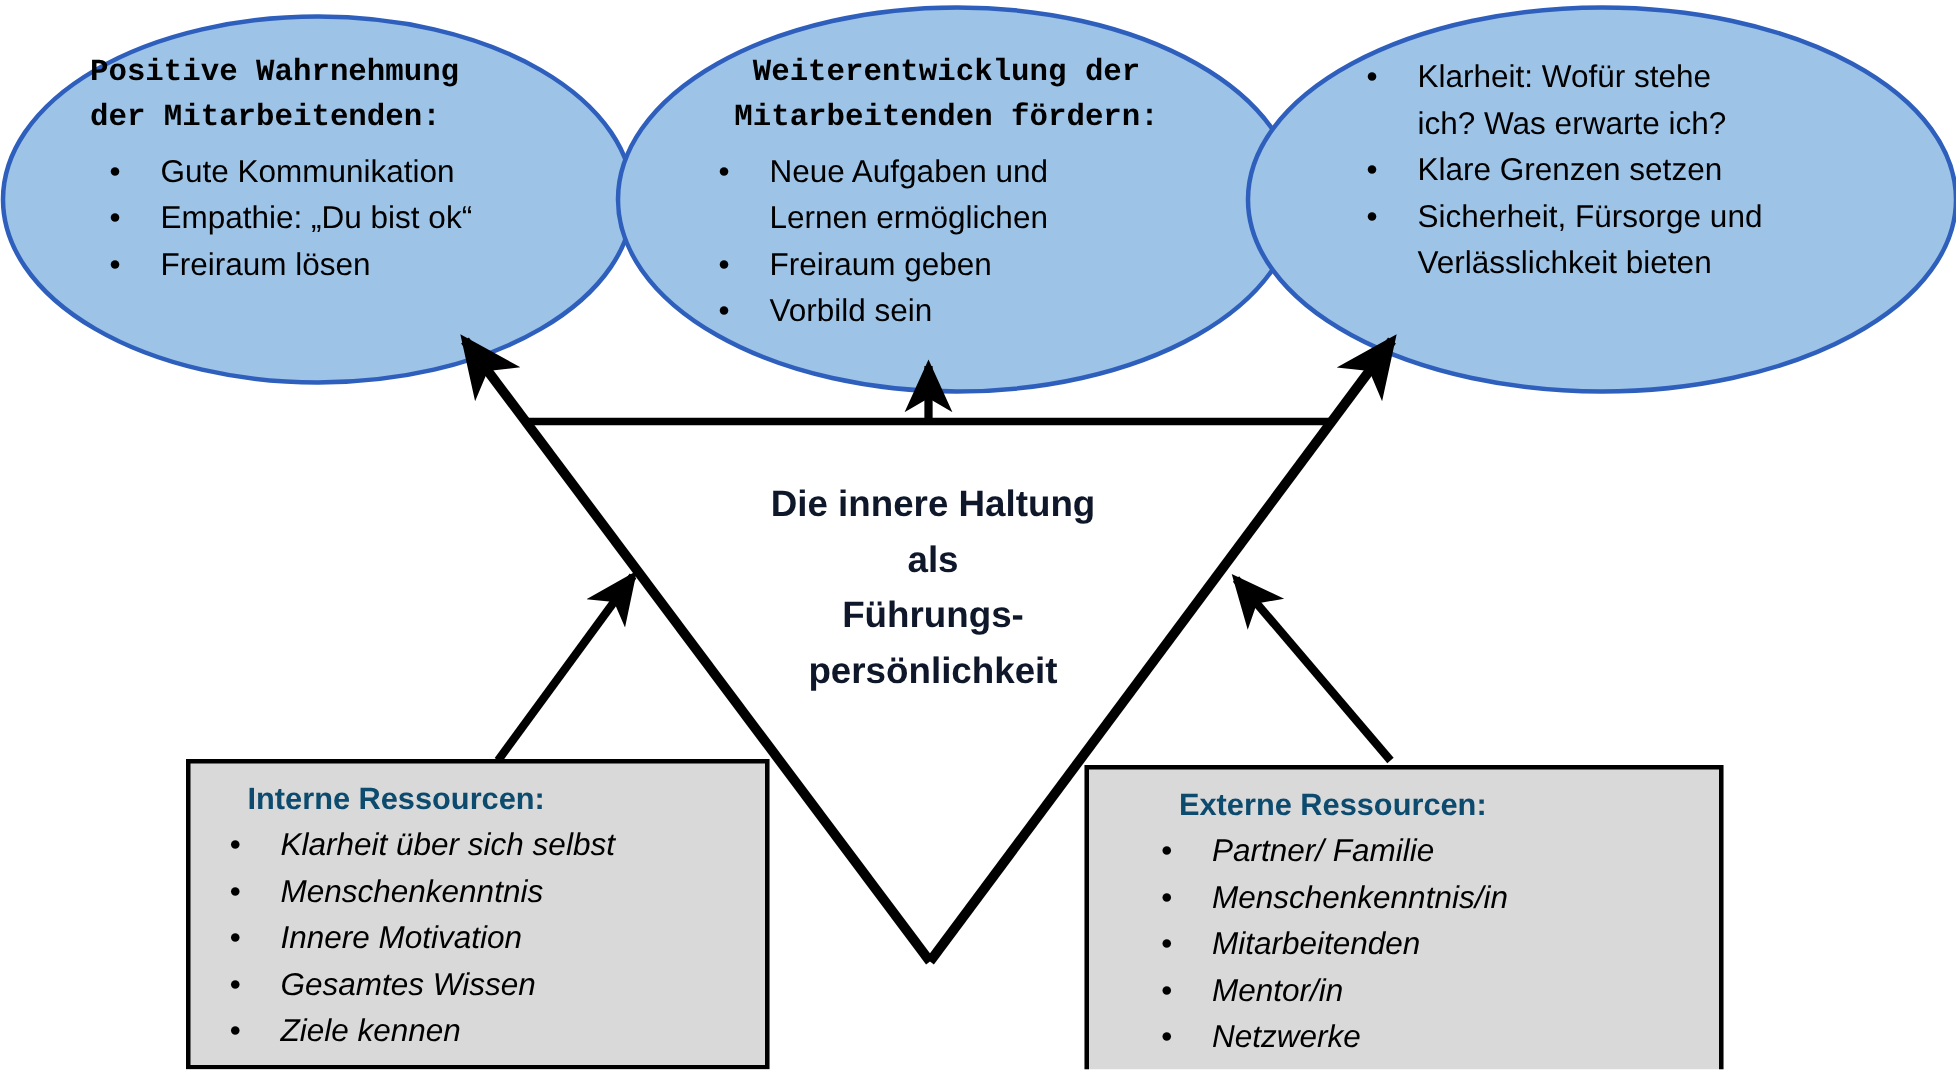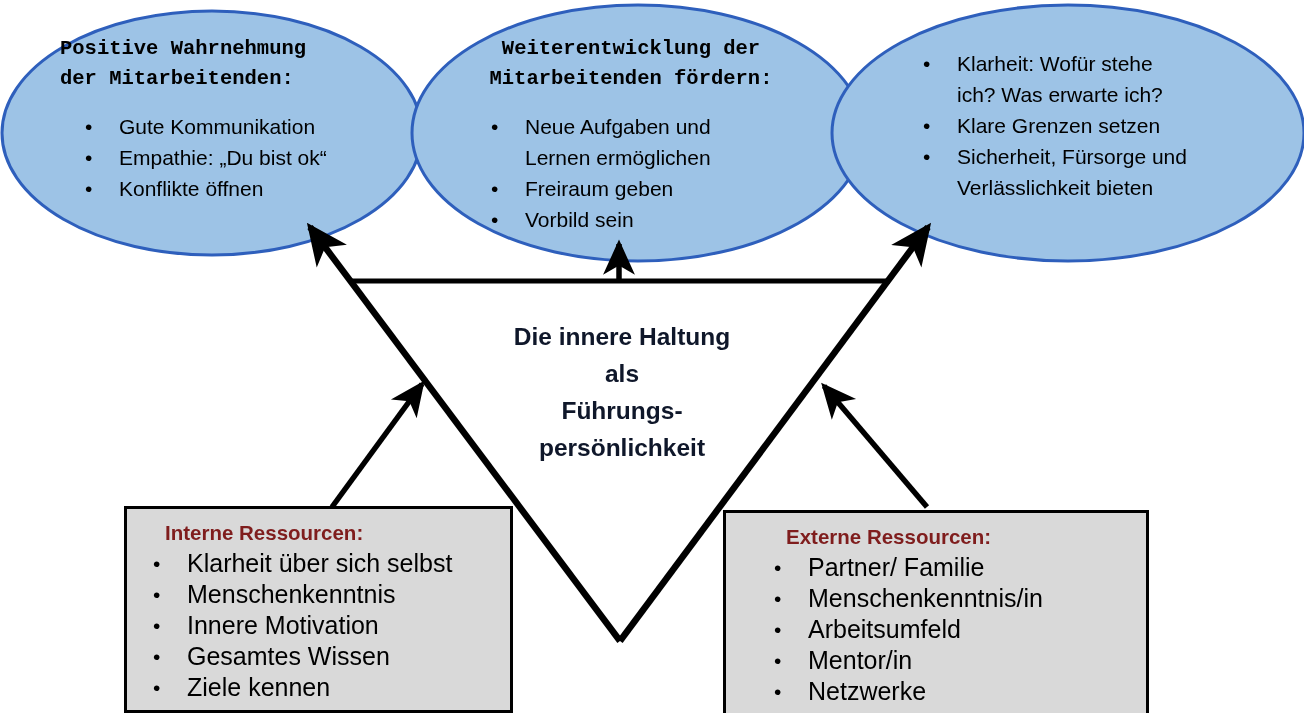--- a/index.html
+++ b/index.html
@@ -34,21 +34,21 @@
   .ell-title {
     font-weight: bold;
     font-size: 20.5px;
     line-height: 30px;
     white-space: pre-line;
     font-family: Liberation Mono, monospace;
   }
   .ell-title.centered { text-align: center; }
   .bullet-list {
     list-style: none;
-    margin: 17px;
+    margin: 5px;
     padding: 0;
   }
   .bullet-list li {
     position: relative;
     font-size: 21px;
     line-height: 31px;
     padding-left: 42px;
     white-space: pre-line;
   }
   .bullet-list li::before {
@@ -92,30 +92,31 @@
   #box-external {
     left: 723px;
     top: 510px;
     width: 426px;
     height: 207px;
   }
   .box-title {
     font-weight: bold;
     font-size: 20.5px;
     line-height: 30px;
-    color: #7f1d1d;
+    color: #0c4a6e;
     margin: 9px 0 0 38px;
   }
   .box-list {
     margin: 0 0 0 18px;
   }
   .box-list li {
-    font-size: 25px;
+    font-size: 21px;
     line-height: 31px;
     padding-left: 42px;
+    font-style: italic;
   }
   .box-list li::before { left: 8px; }
 </style>
 </head>
 <body>
 
 <div id="canvas">
 
   <svg id="vector-layer" viewBox="0 0 1304 713">
     <defs>
@@ -138,21 +139,21 @@
     <path d="M 332,507 L 422,384" stroke="#000000" stroke-width="5.5" fill="none" marker-end="url(#arrowhead)"></path>
     <path d="M 927,507 L 824,386" stroke="#000000" stroke-width="5.5" fill="none" marker-end="url(#arrowhead)"></path>
   </svg>
 
   <div class="ellipse-text" style="left:60px; top:34px; width:330px;">
     <div class="ell-title">Positive Wahrnehmung
 der Mitarbeitenden:</div>
     <ul class="bullet-list">
       <li>Gute Kommunikation</li>
       <li>Empathie: „Du bist ok“</li>
-      <li>Konflikte öffnen</li>
+      <li>Freiraum lösen</li>
     </ul>
   </div>
 
   <div class="ellipse-text" style="left:466px; top:34px; width:330px;">
     <div class="ell-title centered">Weiterentwicklung der
 Mitarbeitenden fördern:</div>
     <ul class="bullet-list">
       <li>Neue Aufgaben und
 Lernen ermöglichen</li>
       <li>Freiraum geben</li>
@@ -184,19 +185,19 @@
       <li>Gesamtes Wissen</li>
       <li>Ziele kennen</li>
     </ul>
   </div>
 
   <div class="res-box" id="box-external">
     <div class="box-title" style="margin-left:60px;">Externe Ressourcen:</div>
     <ul class="bullet-list box-list" style="margin-left:40px;">
       <li>Partner/ Familie</li>
       <li>Menschenkenntnis/in</li>
-      <li>Arbeitsumfeld</li>
+      <li>Mitarbeitenden</li>
       <li>Mentor/in</li>
       <li>Netzwerke</li>
     </ul>
   </div>
 
 </div>
 
 </body></html>

